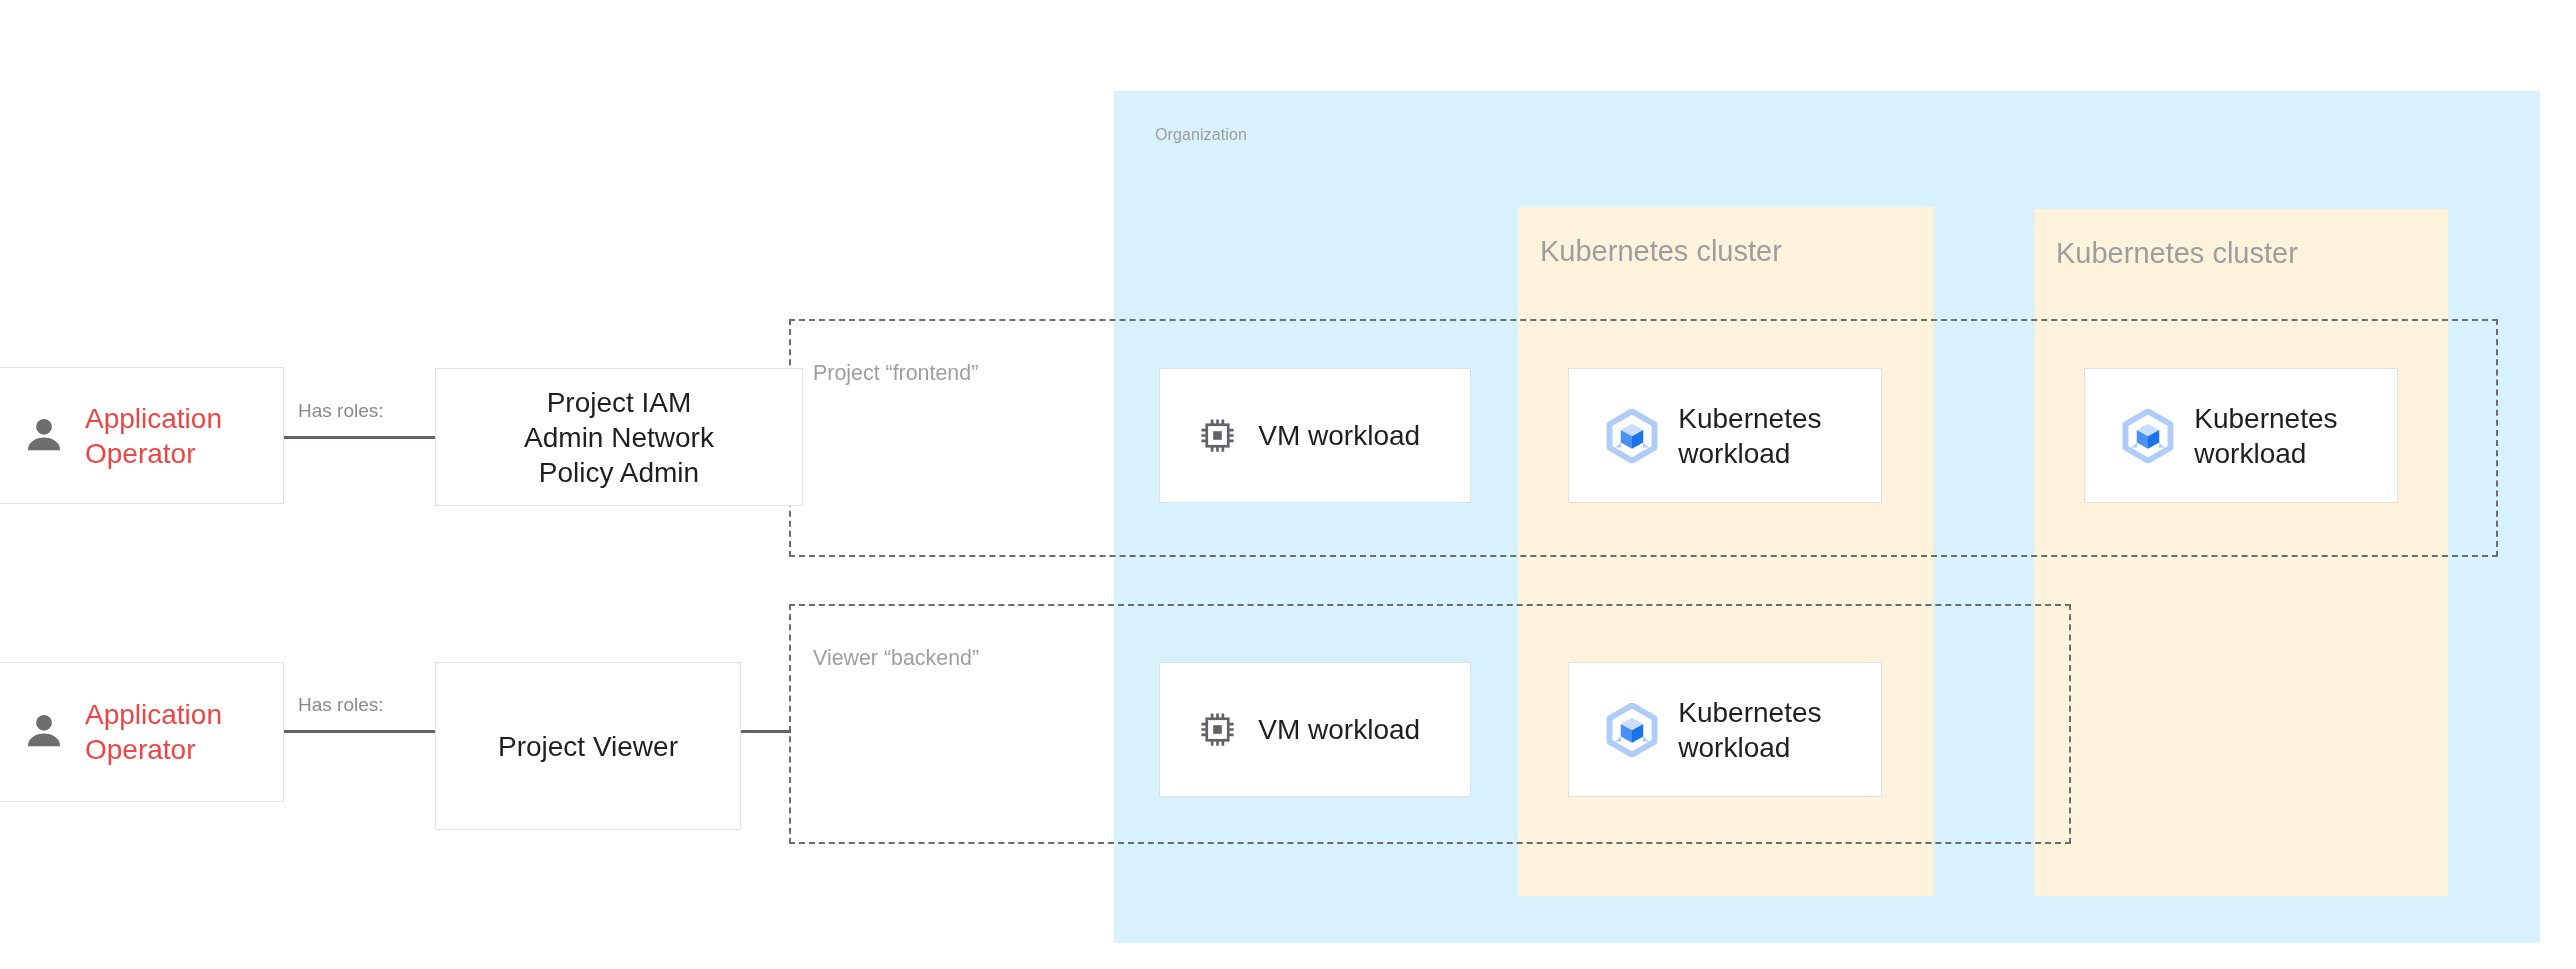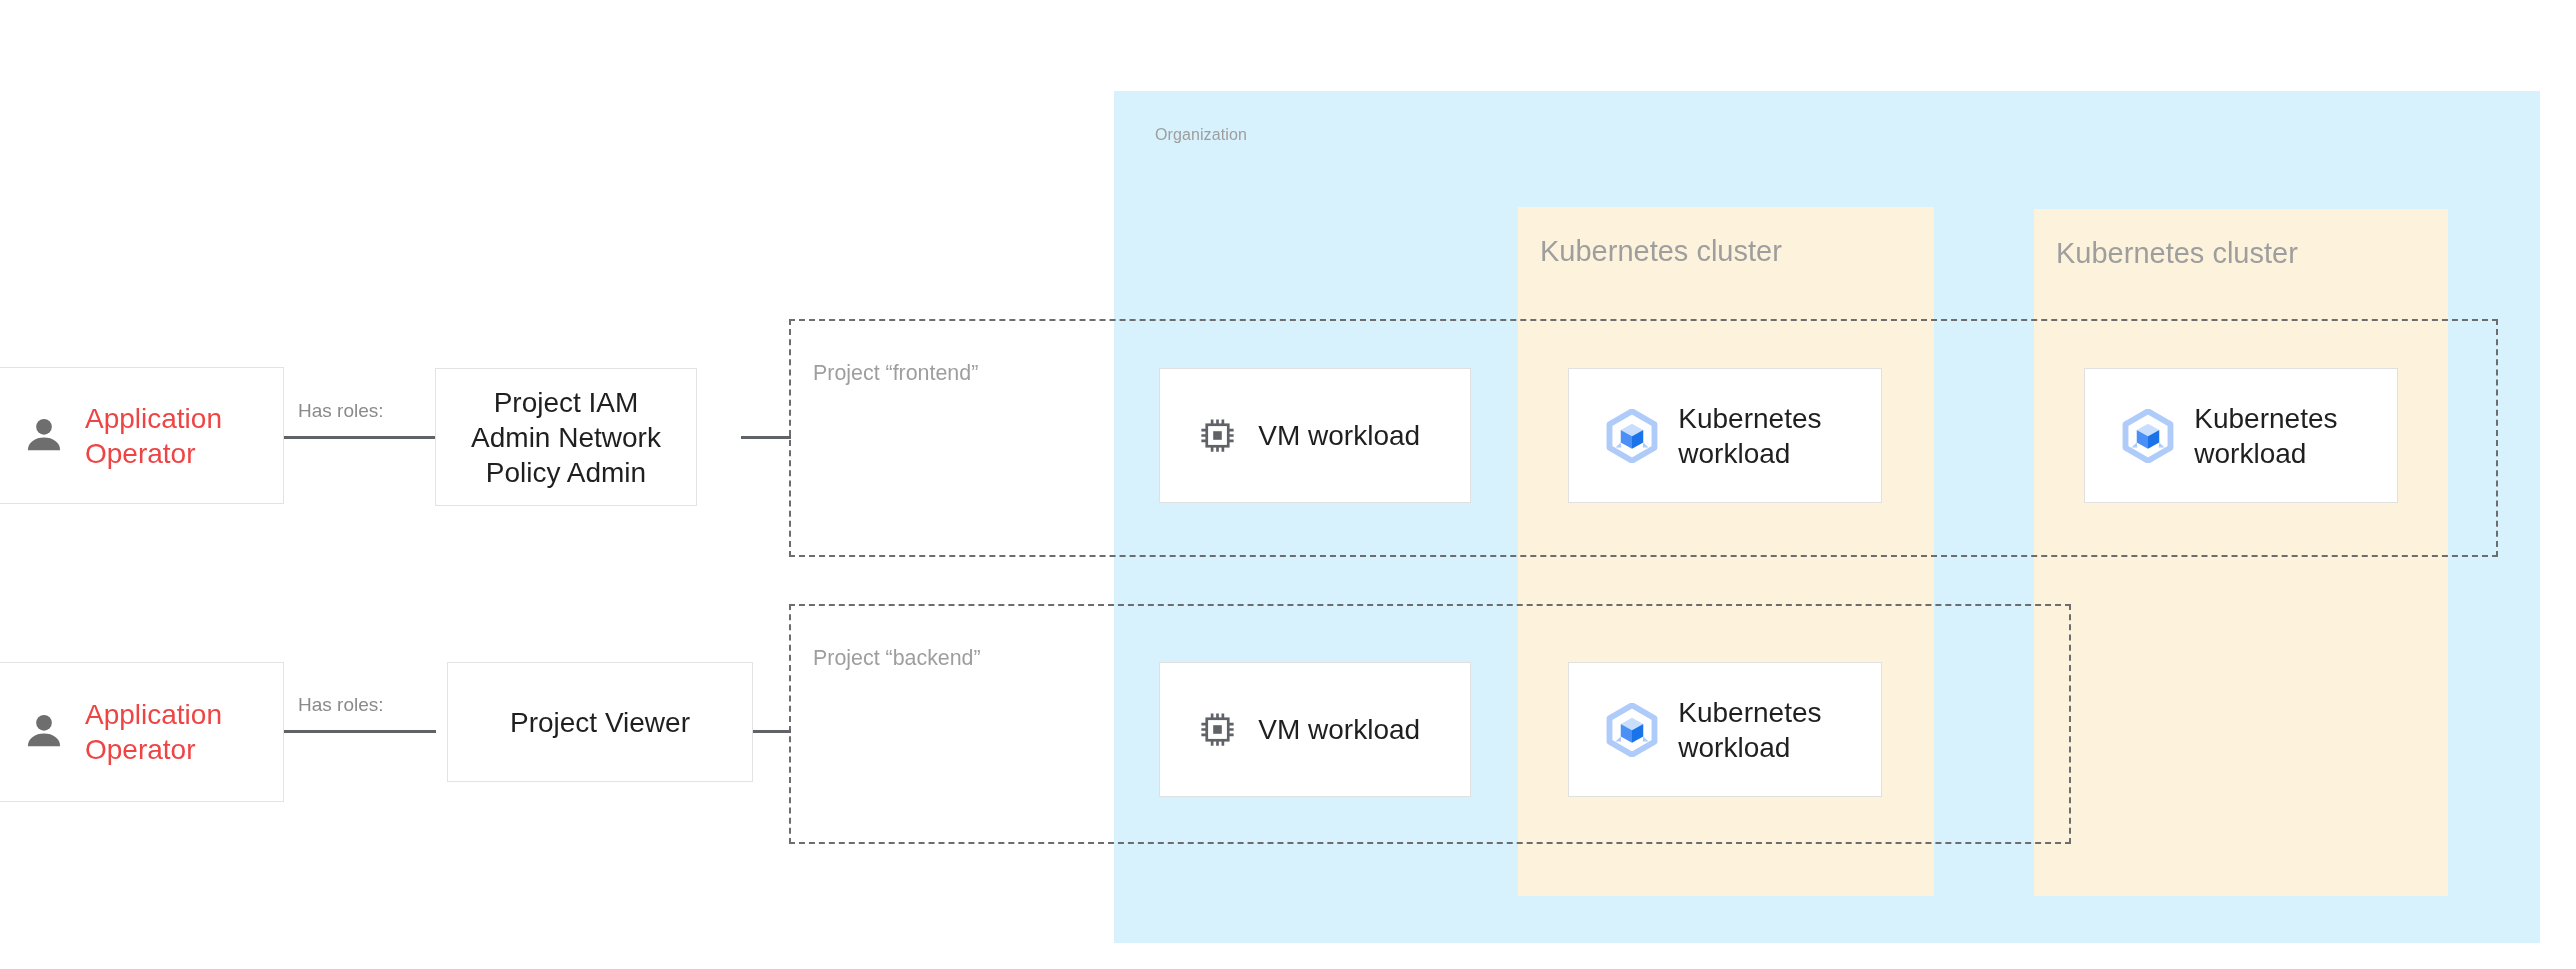--- a/index.html
+++ b/index.html
@@ -31,22 +31,22 @@
   
   .box{position:absolute;background:#ffffff;border:1.4px solid #e3e3e3;box-sizing:border-box;
        display:flex;align-items:center;justify-content:center;}
   .actor-box{display:flex;align-items:center;justify-content:center;gap:18px;}
   .actor-text{font-size:28px;line-height:35px;color:#ef4444;white-space:pre-line;}
   .role-text{font-size:28px;line-height:35px;color:#1f1f1f;text-align:center;
              white-space:pre-line;}
 
   .actor-1{left:-41px;top:367px;width:325px;height:137px;}
   .actor-2{left:-41px;top:662px;width:325px;height:140px;}
-  .role-1{left:435px;top:368px;width:262px;height:138px;}
-  .role-2{left:435px;top:662px;width:306px;height:120px;margin-left:12px;}
+  .role-1{left:435px;top:368px;width:368px;height:138px;}
+  .role-2{left:435px;top:662px;width:306px;height:168px;}
 
   
   .card{position:absolute;background:#ffffff;border:1.4px solid #e0e0e0;box-sizing:border-box;
         display:flex;align-items:center;justify-content:flex-start;padding-left:36px;gap:19.3px;}
   .card-text{font-size:28px;line-height:35px;color:#1f1f1f;white-space:pre-line;}
   .vm-1{left:1159px;top:368px;width:312px;height:135px;}
   .vm-2{left:1159px;top:662px;width:312px;height:135px;}
   .k8s-1{left:1568px;top:368px;width:314px;height:135px;}
   .k8s-2{left:2084px;top:368px;width:314px;height:135px;}
   .k8s-3{left:1568px;top:662px;width:314px;height:135px;}
@@ -80,21 +80,21 @@
     <div class="cluster-label">Kubernetes cluster</div>
   </div>
   <div class="cluster cluster-2">
     <div class="cluster-label">Kubernetes cluster</div>
   </div>
 
   <div class="project project-frontend">
     <div class="project-label">Project “frontend”</div>
   </div>
   <div class="project project-backend">
-    <div class="project-label">Project “backend”</div>
+    <div class="project-label">Viewer “backend”</div>
   </div>
 
   <div class="conn conn-a1"></div>
   <div class="conn conn-b1"></div>
   <div class="conn conn-a2"></div>
   <div class="conn conn-b2"></div>
 
   <div class="has-roles hr-1">Has roles:</div>
   <div class="has-roles hr-2">Has roles:</div>
 

